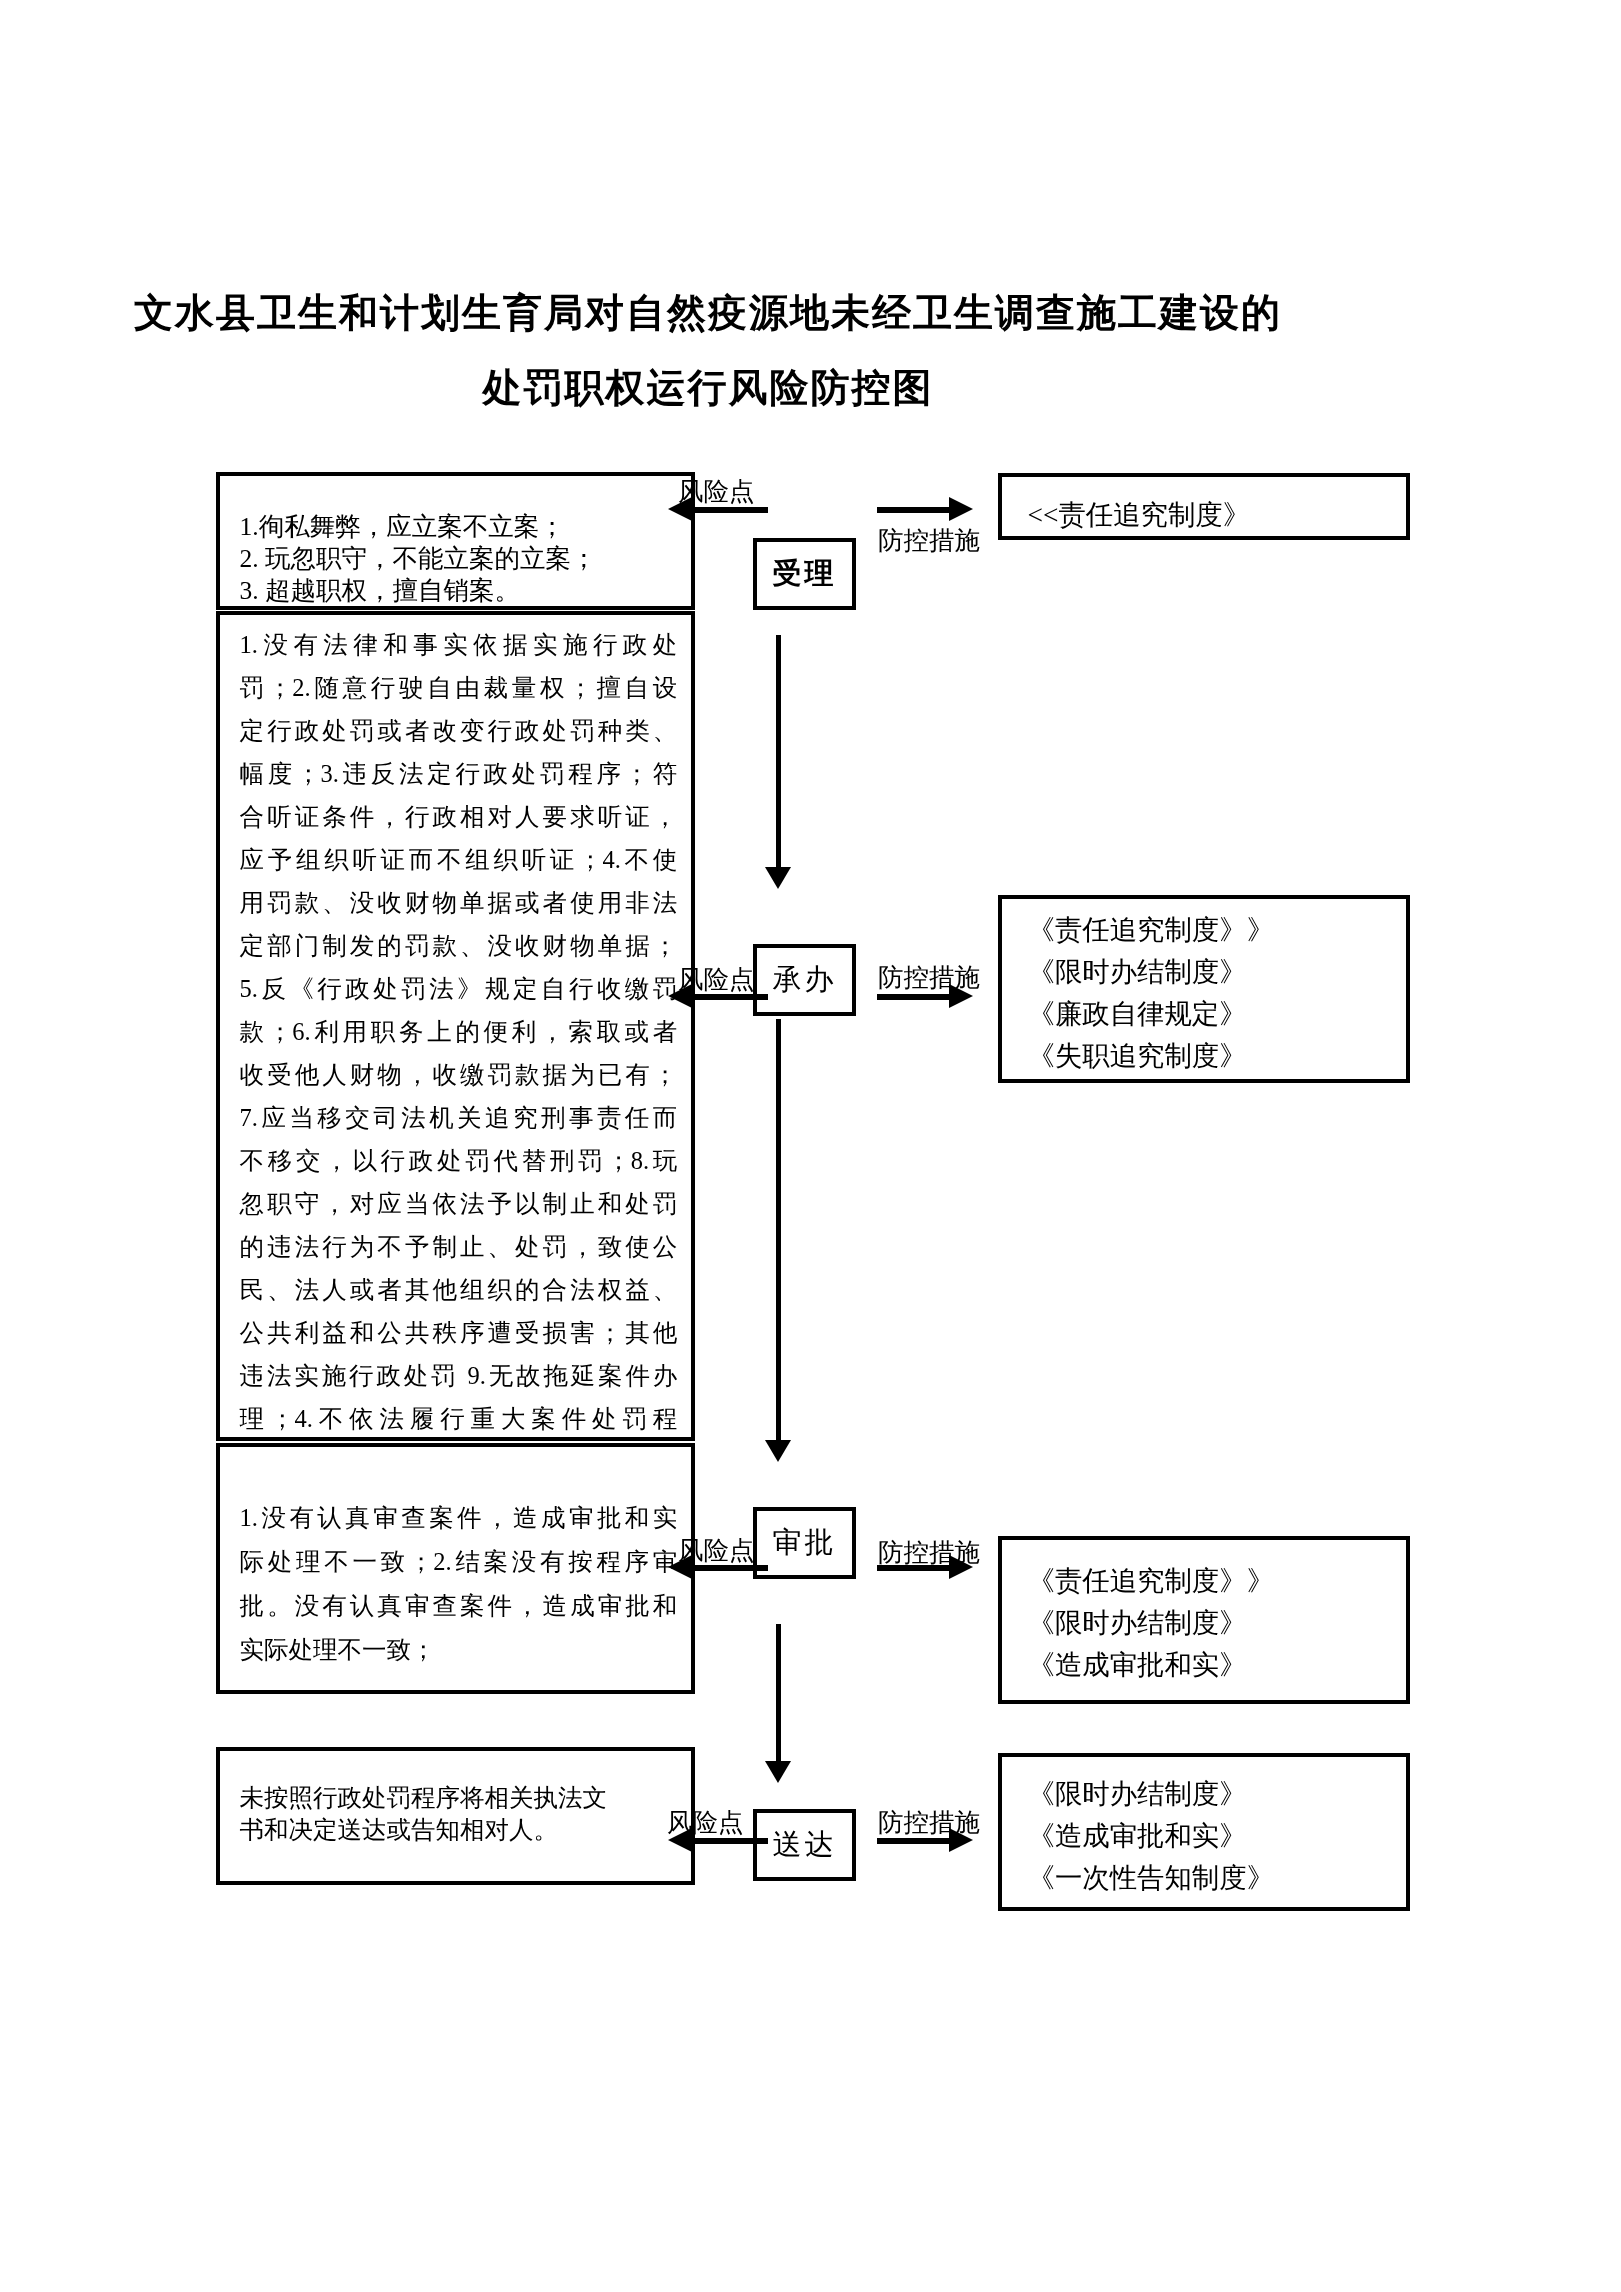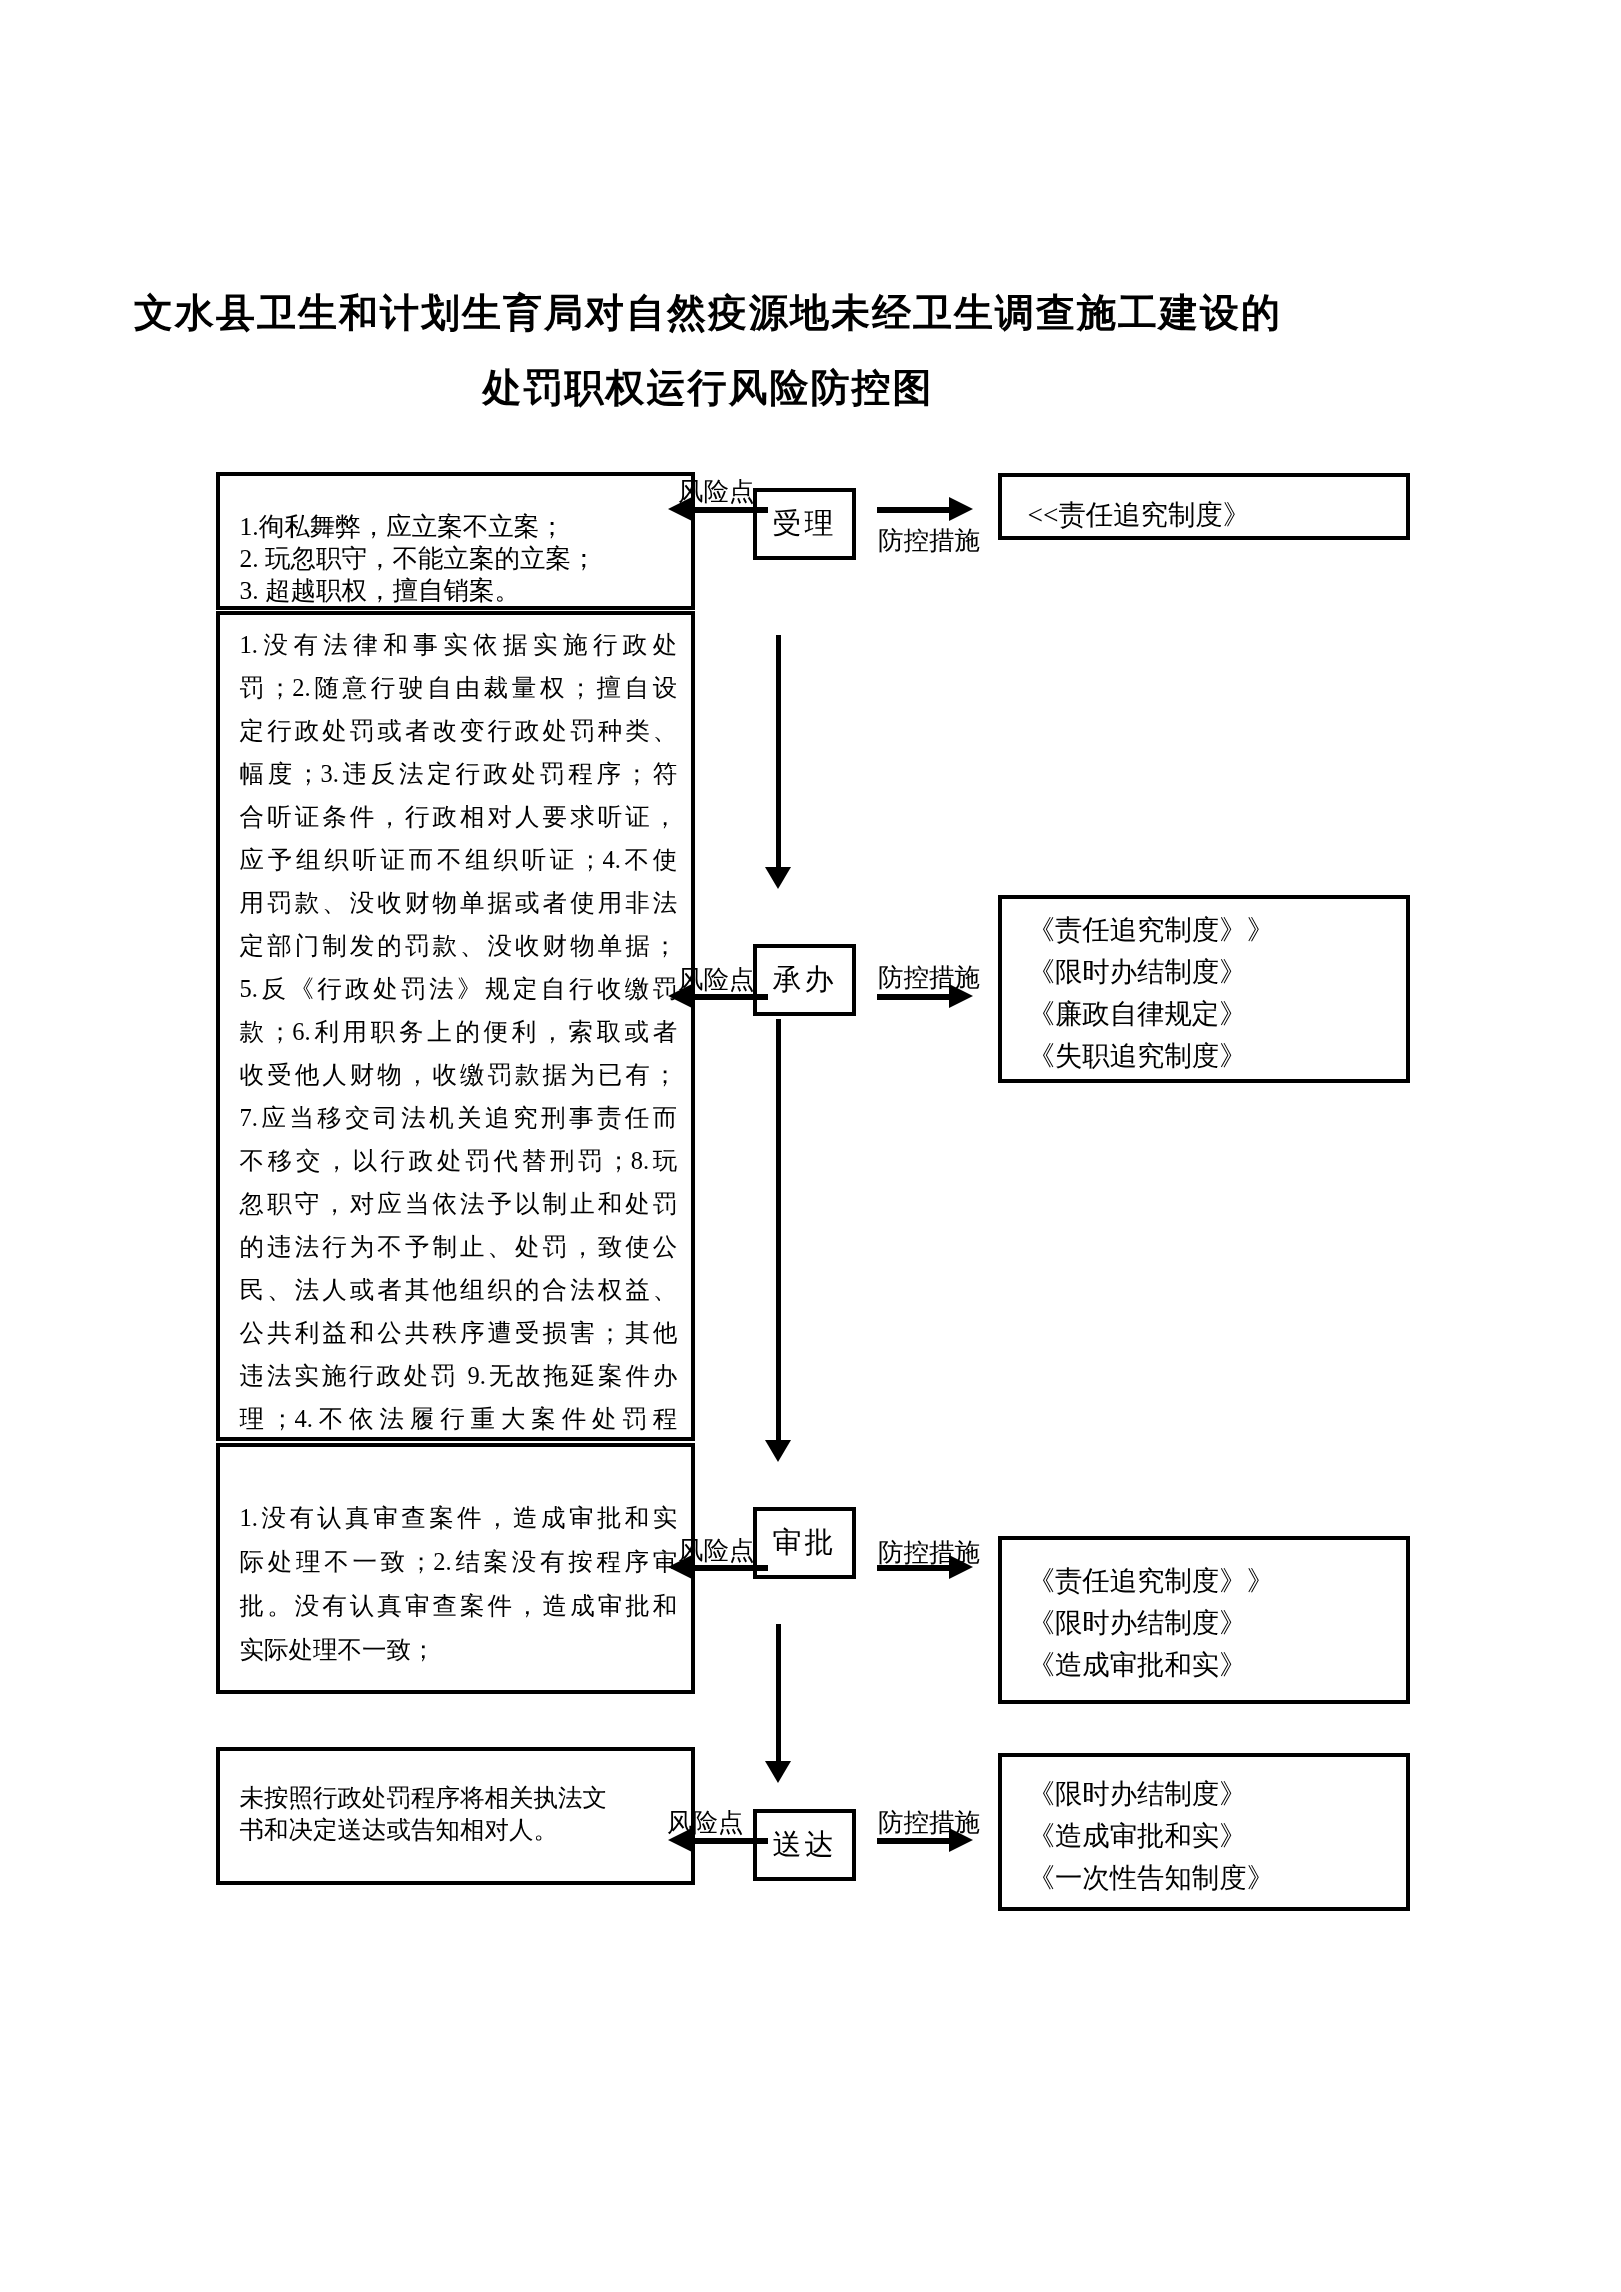--- a/index.html
+++ b/index.html
@@ -22,21 +22,21 @@
   #lbox2{top:611px;height:830px;padding:7.8px 13.7px 0 19.6px;}
   #lbox3{top:1443px;height:251px;padding:49px 13.7px 0 19.6px;line-height:44px;}
   #lbox4{top:1747px;height:138px;padding:31px 13.7px 0 19.6px;line-height:32px;}
   .pline{white-space:nowrap;}
   .jline{text-align:justify;text-align-last:justify;}
   #lbox3 .jline:last-child{text-align-last:left;}
 
   
   .step{left:753px;width:103px;height:72px;display:flex;align-items:center;justify-content:center;
         font-size:29px;letter-spacing:2.9px;}
-  #step1{top:488px;}
+  #step1{top:538px;font-weight:bold;}
   #step2{top:900px;margin-top:44px;}
   #step3{top:1507px;}
   #step4{top:1809px;text-align:right;}
 
   
   .rbox{left:998px;width:412px;font-size:27.4px;line-height:42px;}
   #rbox1{top:473px;height:67px;padding:0 0 0 25.5px;display:flex;flex-direction:column;justify-content:flex-end;}
   #rbox2{top:895px;height:188px;padding:9.8px 0 0 25.5px;}
   #rbox3{top:1536px;height:168px;padding:19.6px 0 0 25.5px;}
   #rbox4{top:1753px;height:158px;padding:15.7px 0 0 25.5px;}

